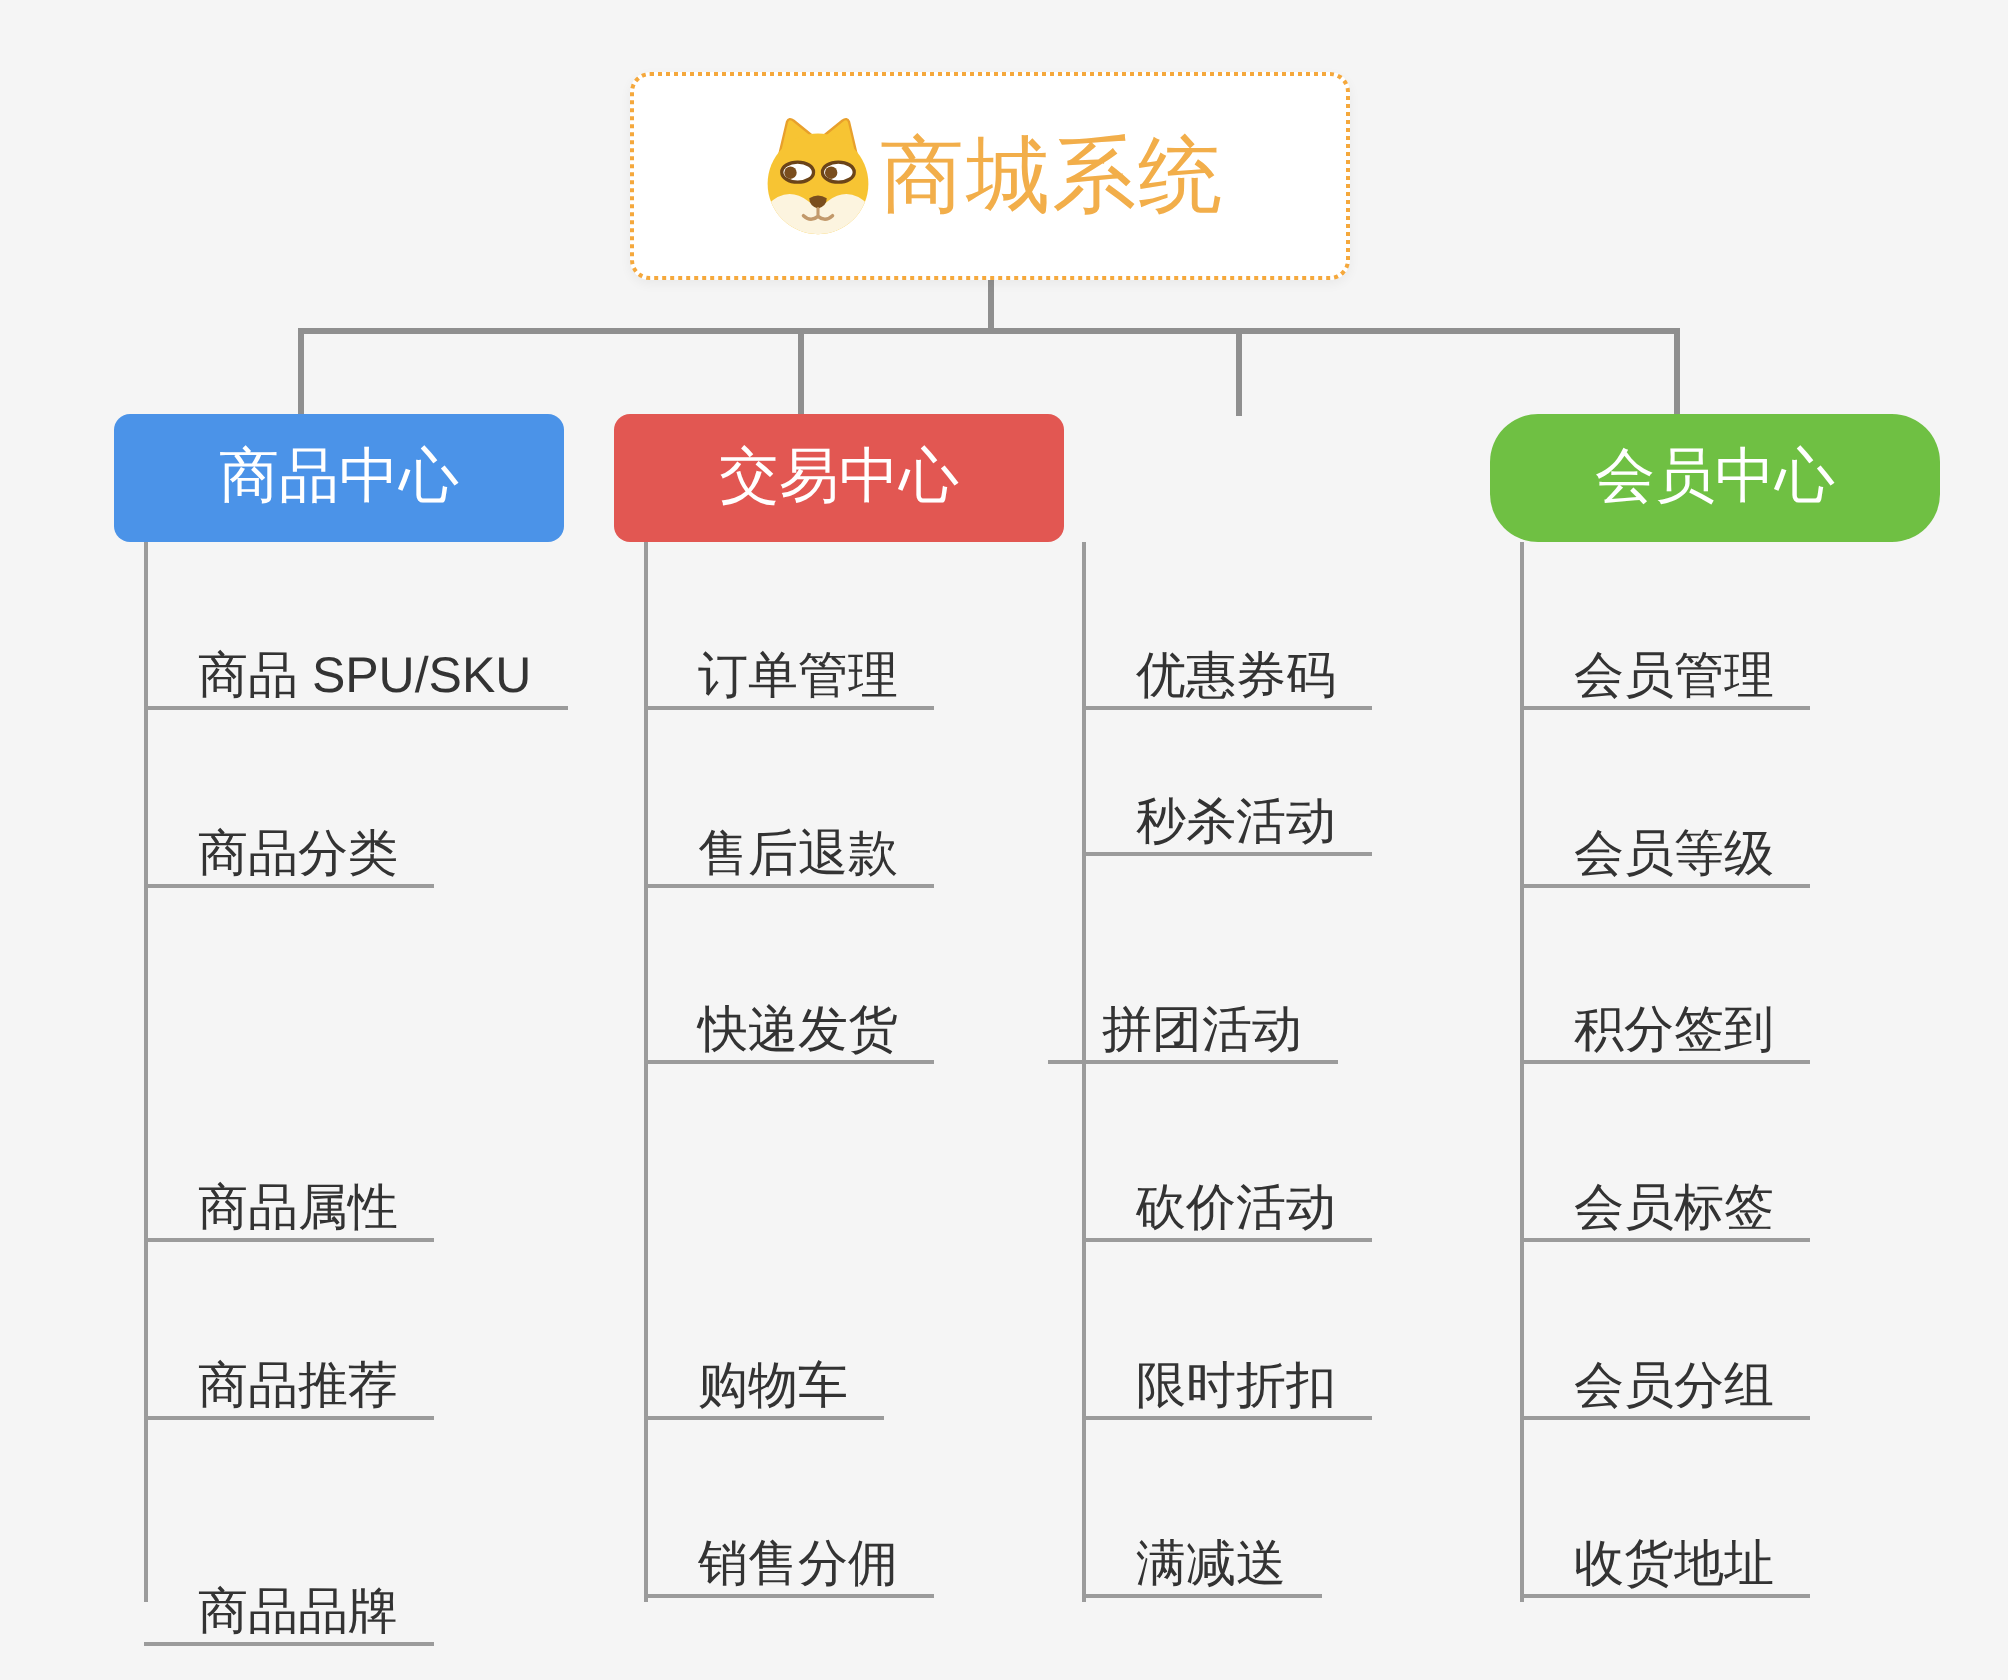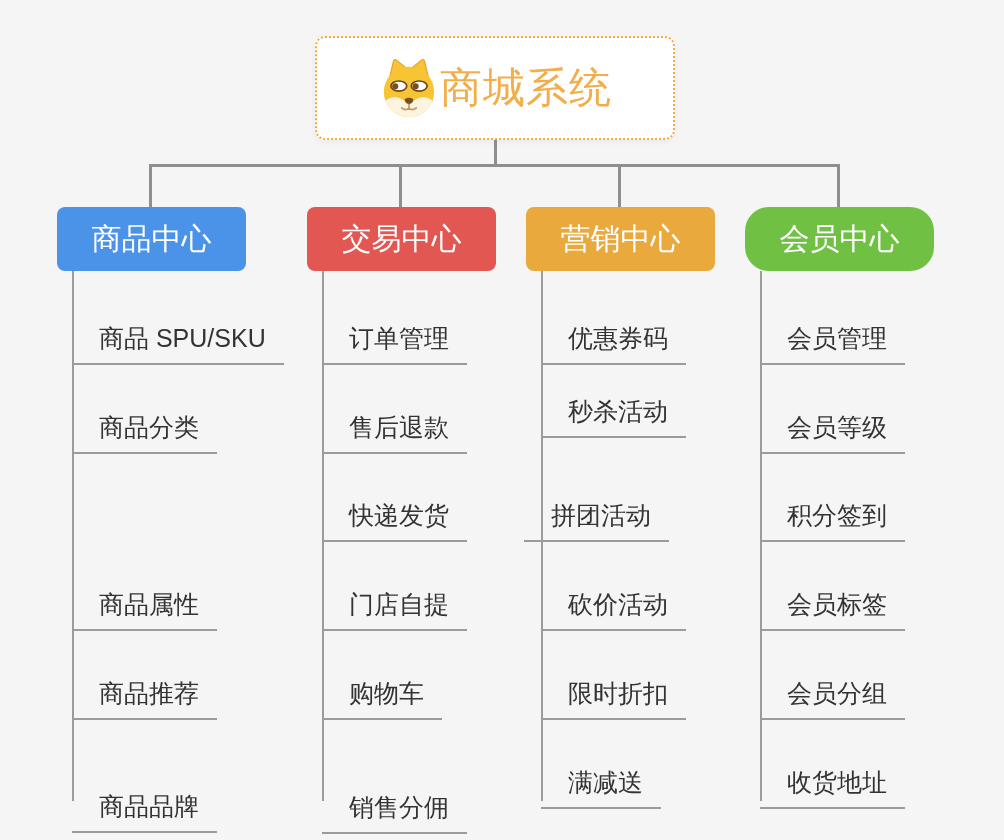--- a/index.html
+++ b/index.html
@@ -46,21 +46,21 @@
     line-height:1;
     color:#F2AE4A;
     letter-spacing:1px;
     white-space:nowrap;
   }
   .root-icon{width:62px;height:62px;flex:0 0 auto;}
   
   .branch-header{
     position:absolute;
     top:207px;
-    width:189px;
+    width:225px;
     height:64px;
     border-radius:8px;
     display:flex;
     align-items:center;
     justify-content:center;
     color:#FFFFFF;
     cursor:pointer;
   }
   .branch-label{
     font-size:30px;
@@ -74,21 +74,21 @@
     width:2px;
     height:530px;
     background:#9B9B9B;
   }
   
   .child{
     position:absolute;
     font-size:25px;
     line-height:30px;
     color:#333333;
-    padding:0 18px 10px 27px;
+    padding:0 18px 0 27px;
     border-bottom:2px solid #9B9B9B;
     white-space:nowrap;
     cursor:pointer;
   }
 </style>
 </head>
 <body>
 
 <div class="canvas">
 
@@ -123,44 +123,40 @@
     </svg>
     <span class="root-title" style="color: rgb(242, 174, 74);">商城系统</span>
   </div>
 
   <div class="branch-header" style="left: 57px; background-color: rgb(75, 147, 232);">
     <span class="branch-label">商品中心</span>
   </div>
   <div class="branch-header" style="left: 307px; background-color: rgb(226, 87, 82);">
     <span class="branch-label">交易中心</span>
   </div>
-  <div class="branch-header" style="left: 526px; background-color: rgb(233, 169, 60);">
-    <span class="branch-label">营销中心</span>
-  </div>
   <div class="branch-header" style="left: 745px; background-color: rgb(111, 192, 67); border-radius: 24px;">
     <span class="branch-label">会员中心</span>
   </div>
 
   <div class="trunk" style="left:72px"></div>
   <div class="trunk" style="left:322px"></div>
   <div class="trunk" style="left:541px"></div>
   <div class="trunk" style="left:760px"></div>
 
   <div class="child" style="left:72px;top:323px">商品 SPU/SKU</div>
   <div class="child" style="left:72px;top:412px">商品分类</div>
   <div class="child" style="left:72px;top:589px">商品属性</div>
   <div class="child" style="left:72px;top:678px">商品推荐</div>
   <div class="child" style="left:72px;top:791px">商品品牌</div>
 
   <div class="child" style="left:322px;top:323px">订单管理</div>
   <div class="child" style="left:322px;top:412px">售后退款</div>
   <div class="child" style="left:322px;top:500px">快递发货</div>
-  <div class="child" style="left:322px;top:589px">门店自提</div>
   <div class="child" style="left:322px;top:678px">购物车</div>
-  <div class="child" style="left:322px;top:792px">销售分佣</div>
+  <div class="child" style="left:322px;top:767px">销售分佣</div>
 
   <div class="child" style="left:541px;top:323px">优惠券码</div>
   <div class="child" style="left:541px;top:396px">秒杀活动</div>
   <div class="child" style="left:524px;top:500px">拼团活动</div>
   <div class="child" style="left:541px;top:589px">砍价活动</div>
   <div class="child" style="left:541px;top:678px">限时折扣</div>
   <div class="child" style="left:541px;top:767px">满减送</div>
 
   <div class="child" style="left:760px;top:323px">会员管理</div>
   <div class="child" style="left:760px;top:412px">会员等级</div>

